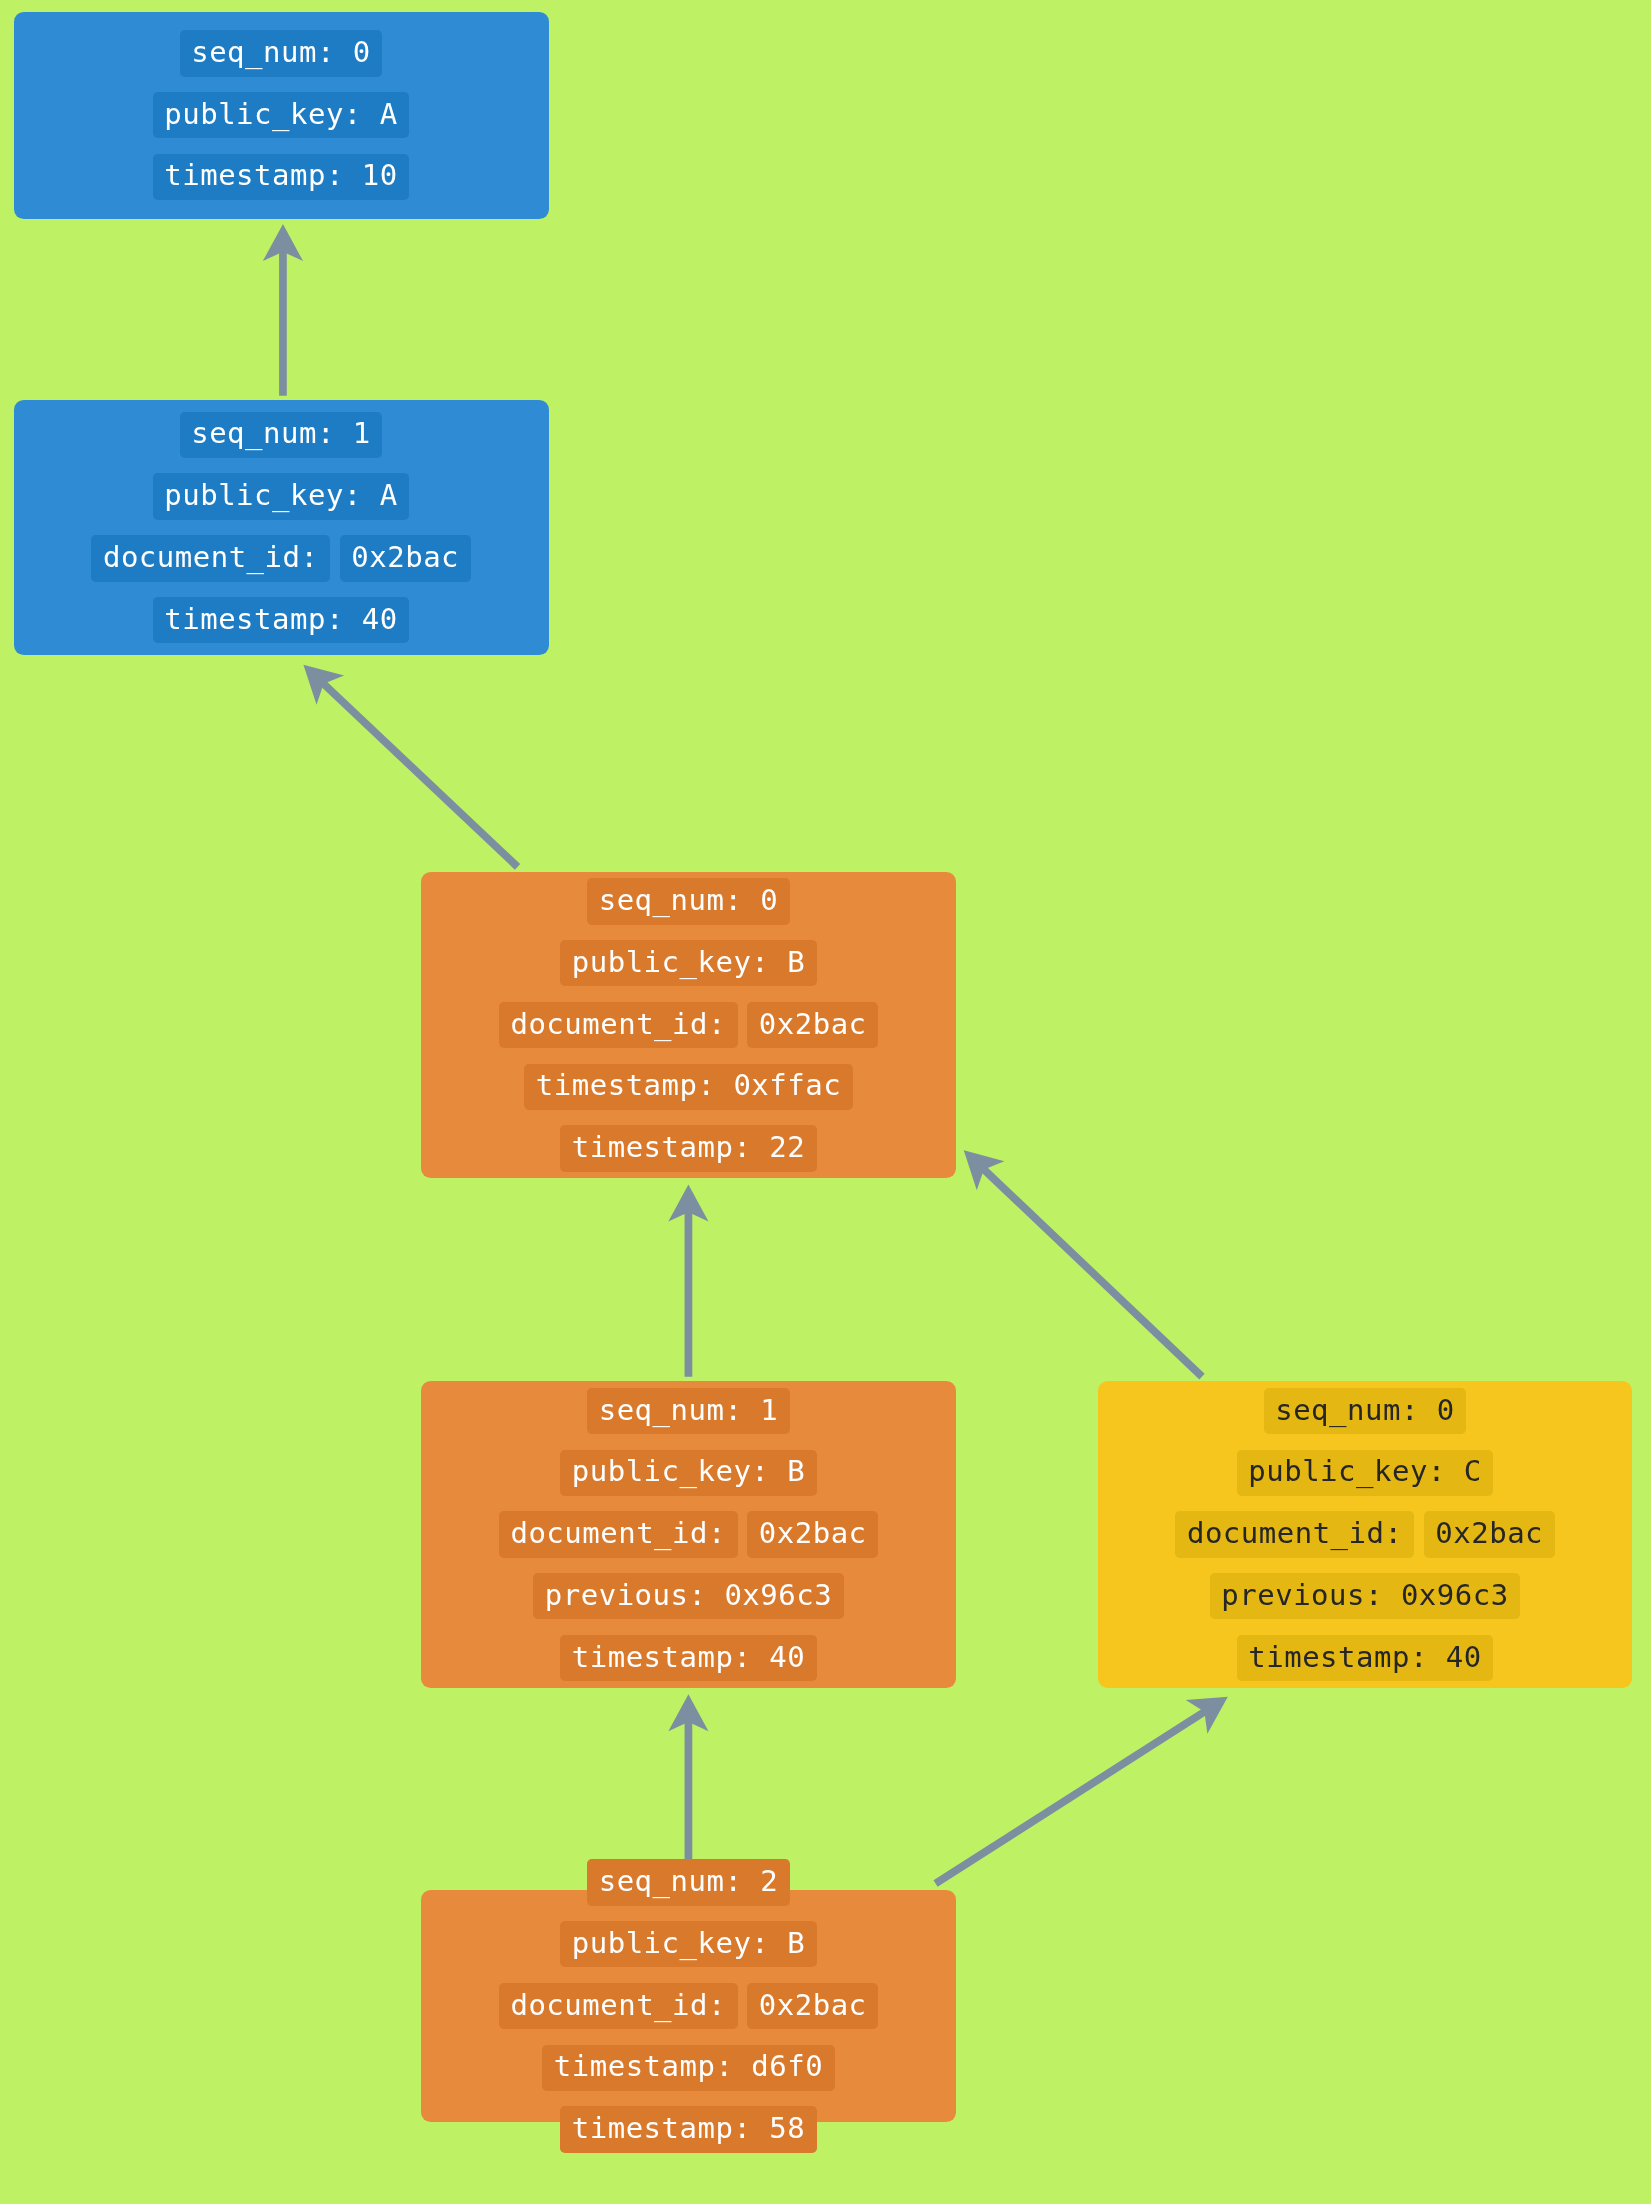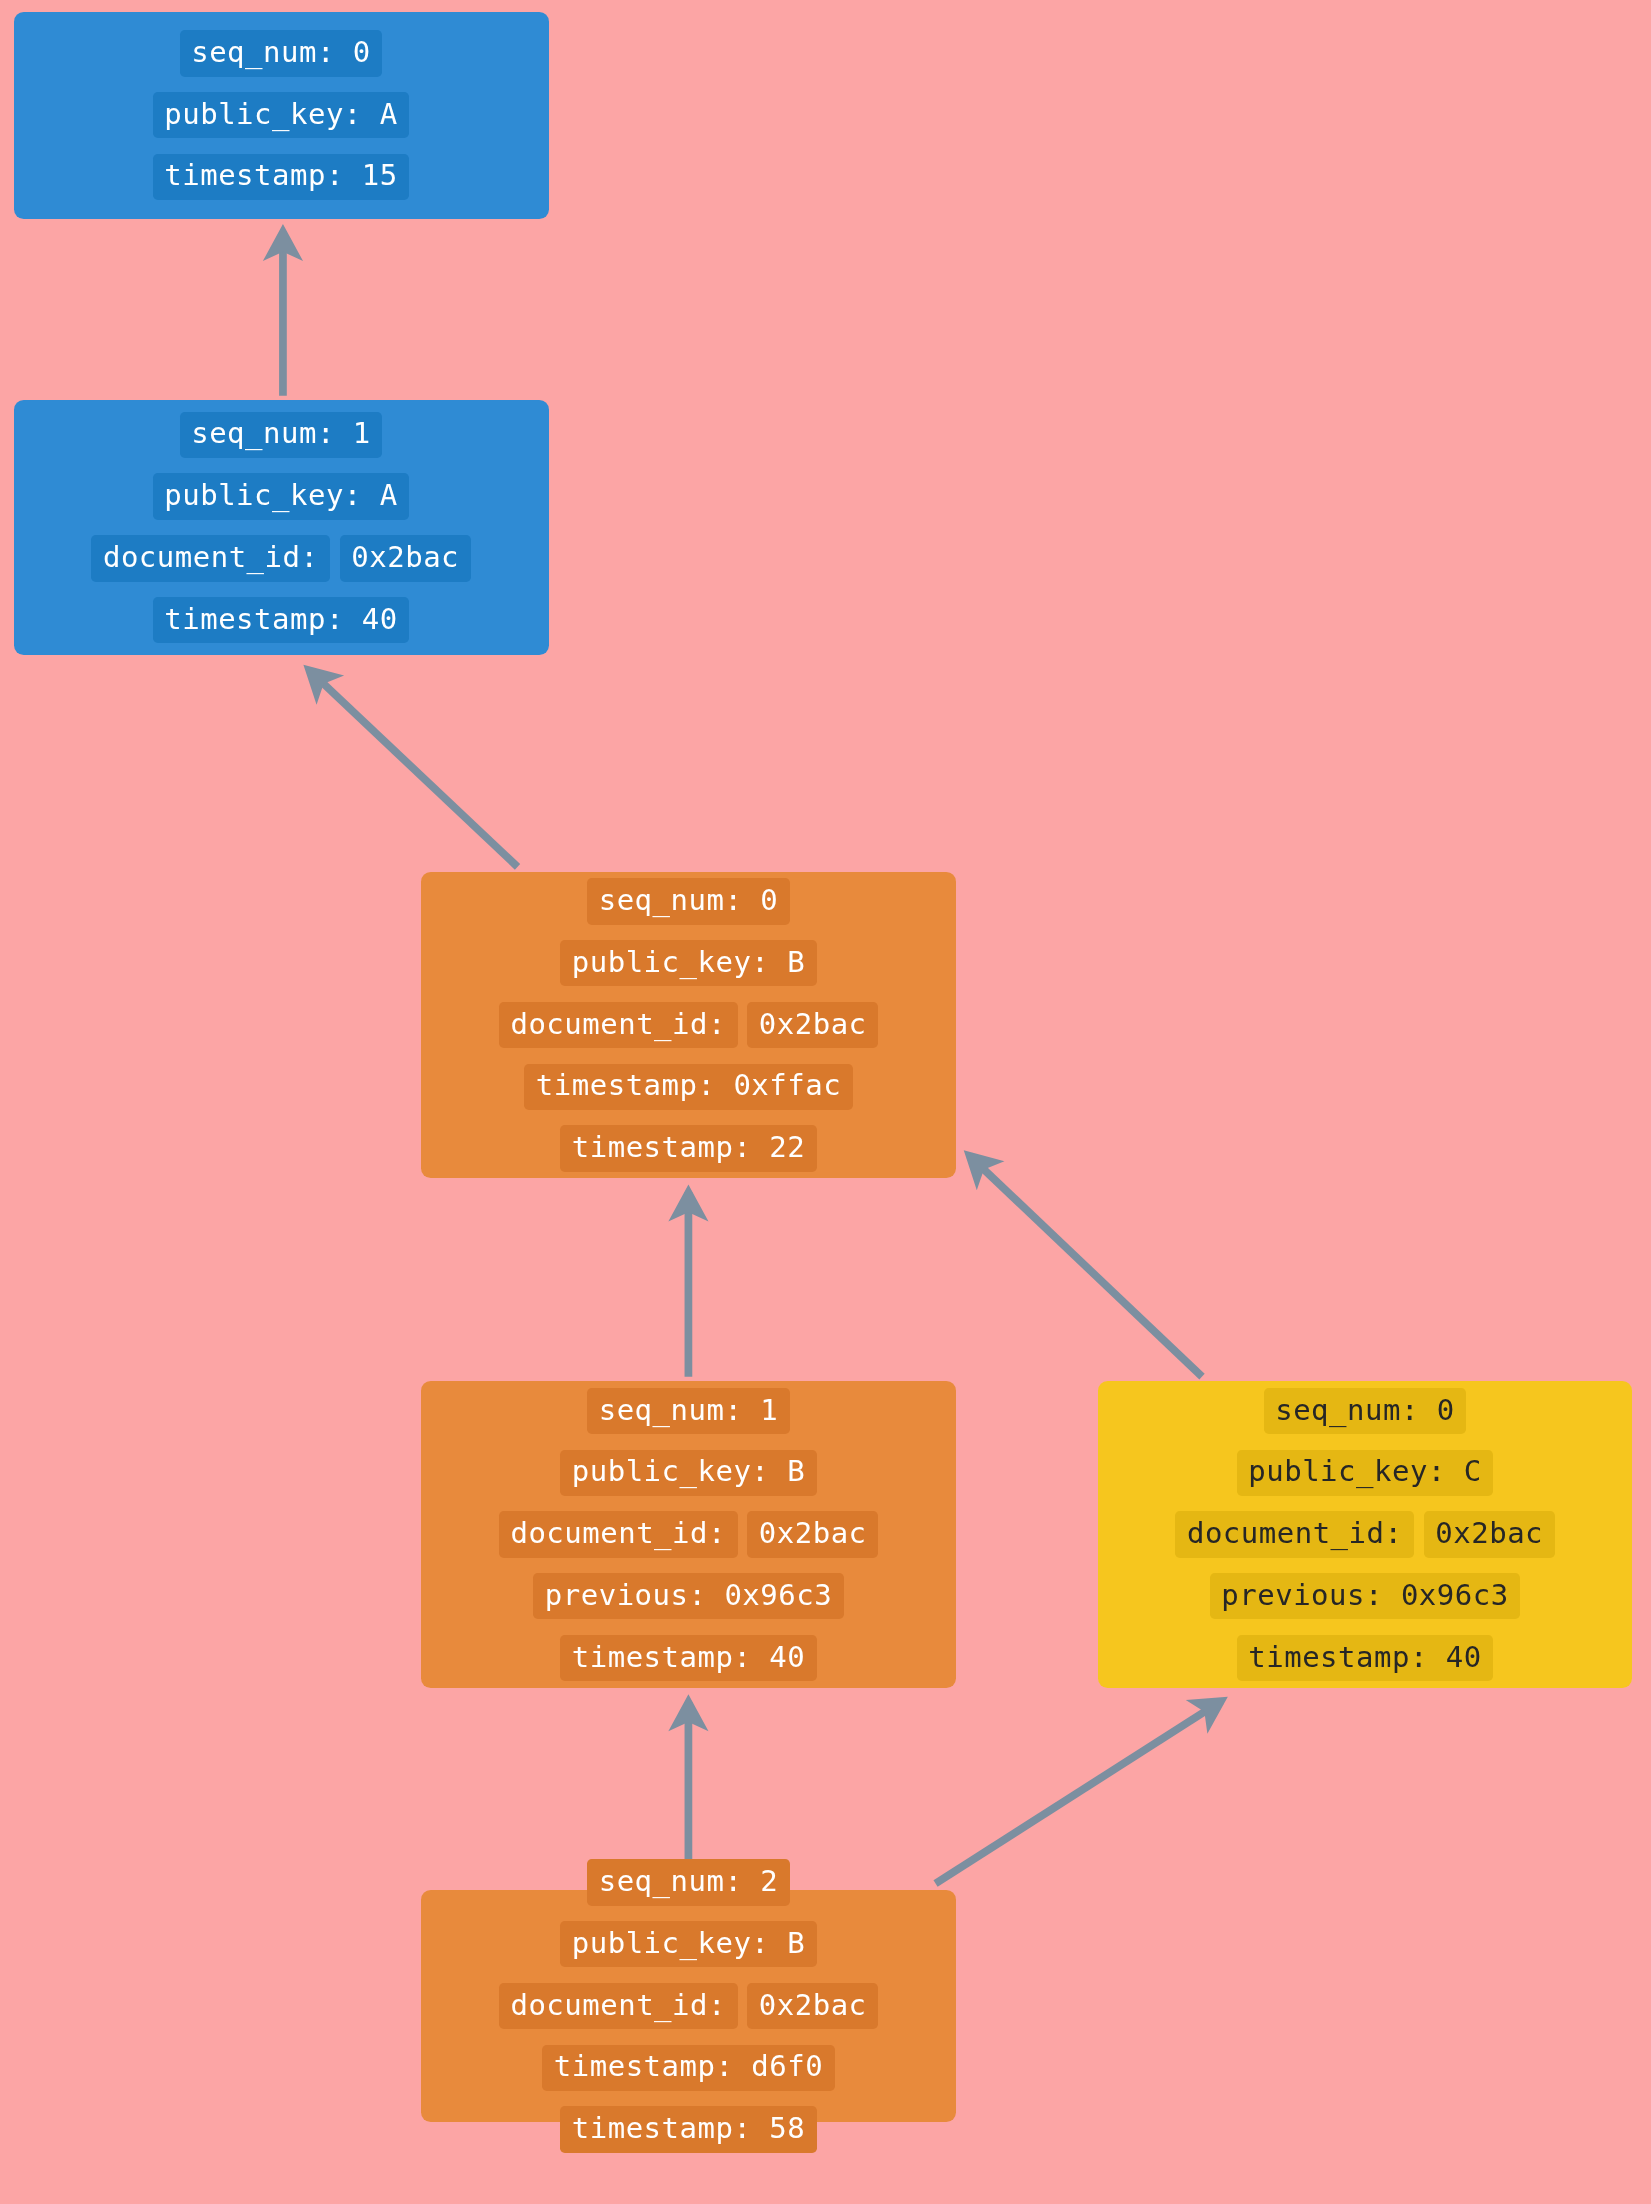--- a/index.html
+++ b/index.html
@@ -5,21 +5,21 @@
 <style>
   html, body {
     margin: 0;
     padding: 0;
     background: #000000;
   }
   #canvas {
     position: relative;
     width: 1651px;
     height: 2204px;
-    background: #fca5a5;
+    background: #bef264;
     overflow: hidden;
     font-family: "DejaVu Sans Mono", "Liberation Mono", monospace;
   }
   svg#edge-layer {
     position: absolute;
     left: 0;
     top: 0;
     width: 1651px;
     height: 2204px;
     pointer-events: none;
@@ -82,21 +82,21 @@
         <line x1="1245" y1="1426" x2="1004" y2="1197" stroke="#7c8fa0" stroke-width="8" stroke-linecap="butt" marker-end="url(#arrowhead)"></line>
         <line x1="713" y1="1954" x2="713" y2="1763" stroke="#7c8fa0" stroke-width="8" stroke-linecap="butt" marker-end="url(#arrowhead)"></line>
         <line x1="969" y1="1951" x2="1265" y2="1762" stroke="#7c8fa0" stroke-width="8" stroke-linecap="butt" marker-end="url(#arrowhead)"></line>
       </g>
   </svg>
 
   <div id="nodes-group">
       <div class="node blue" style="left: 13.5px; top: 11.6px; width: 535px; height: 207px;">
         <div class="field-row"><span class="pill">seq_num: 0</span></div>
         <div class="field-row"><span class="pill">public_key: A</span></div>
-        <div class="field-row"><span class="pill">timestamp: 15</span></div>
+        <div class="field-row"><span class="pill">timestamp: 10</span></div>
       </div>
       <div class="node blue" style="left: 13.5px; top: 400px; width: 535px; height: 255px;">
         <div class="field-row"><span class="pill">seq_num: 1</span></div>
         <div class="field-row"><span class="pill">public_key: A</span></div>
         <div class="field-row"><span class="pill">document_id:</span><span class="pill-gap"></span><span class="pill">0x2bac</span></div>
         <div class="field-row"><span class="pill">timestamp: 40</span></div>
       </div>
       <div class="node orange" style="left: 421px; top: 872px; width: 535px; height: 306px;">
         <div class="field-row"><span class="pill">seq_num: 0</span></div>
         <div class="field-row"><span class="pill">public_key: B</span></div>

